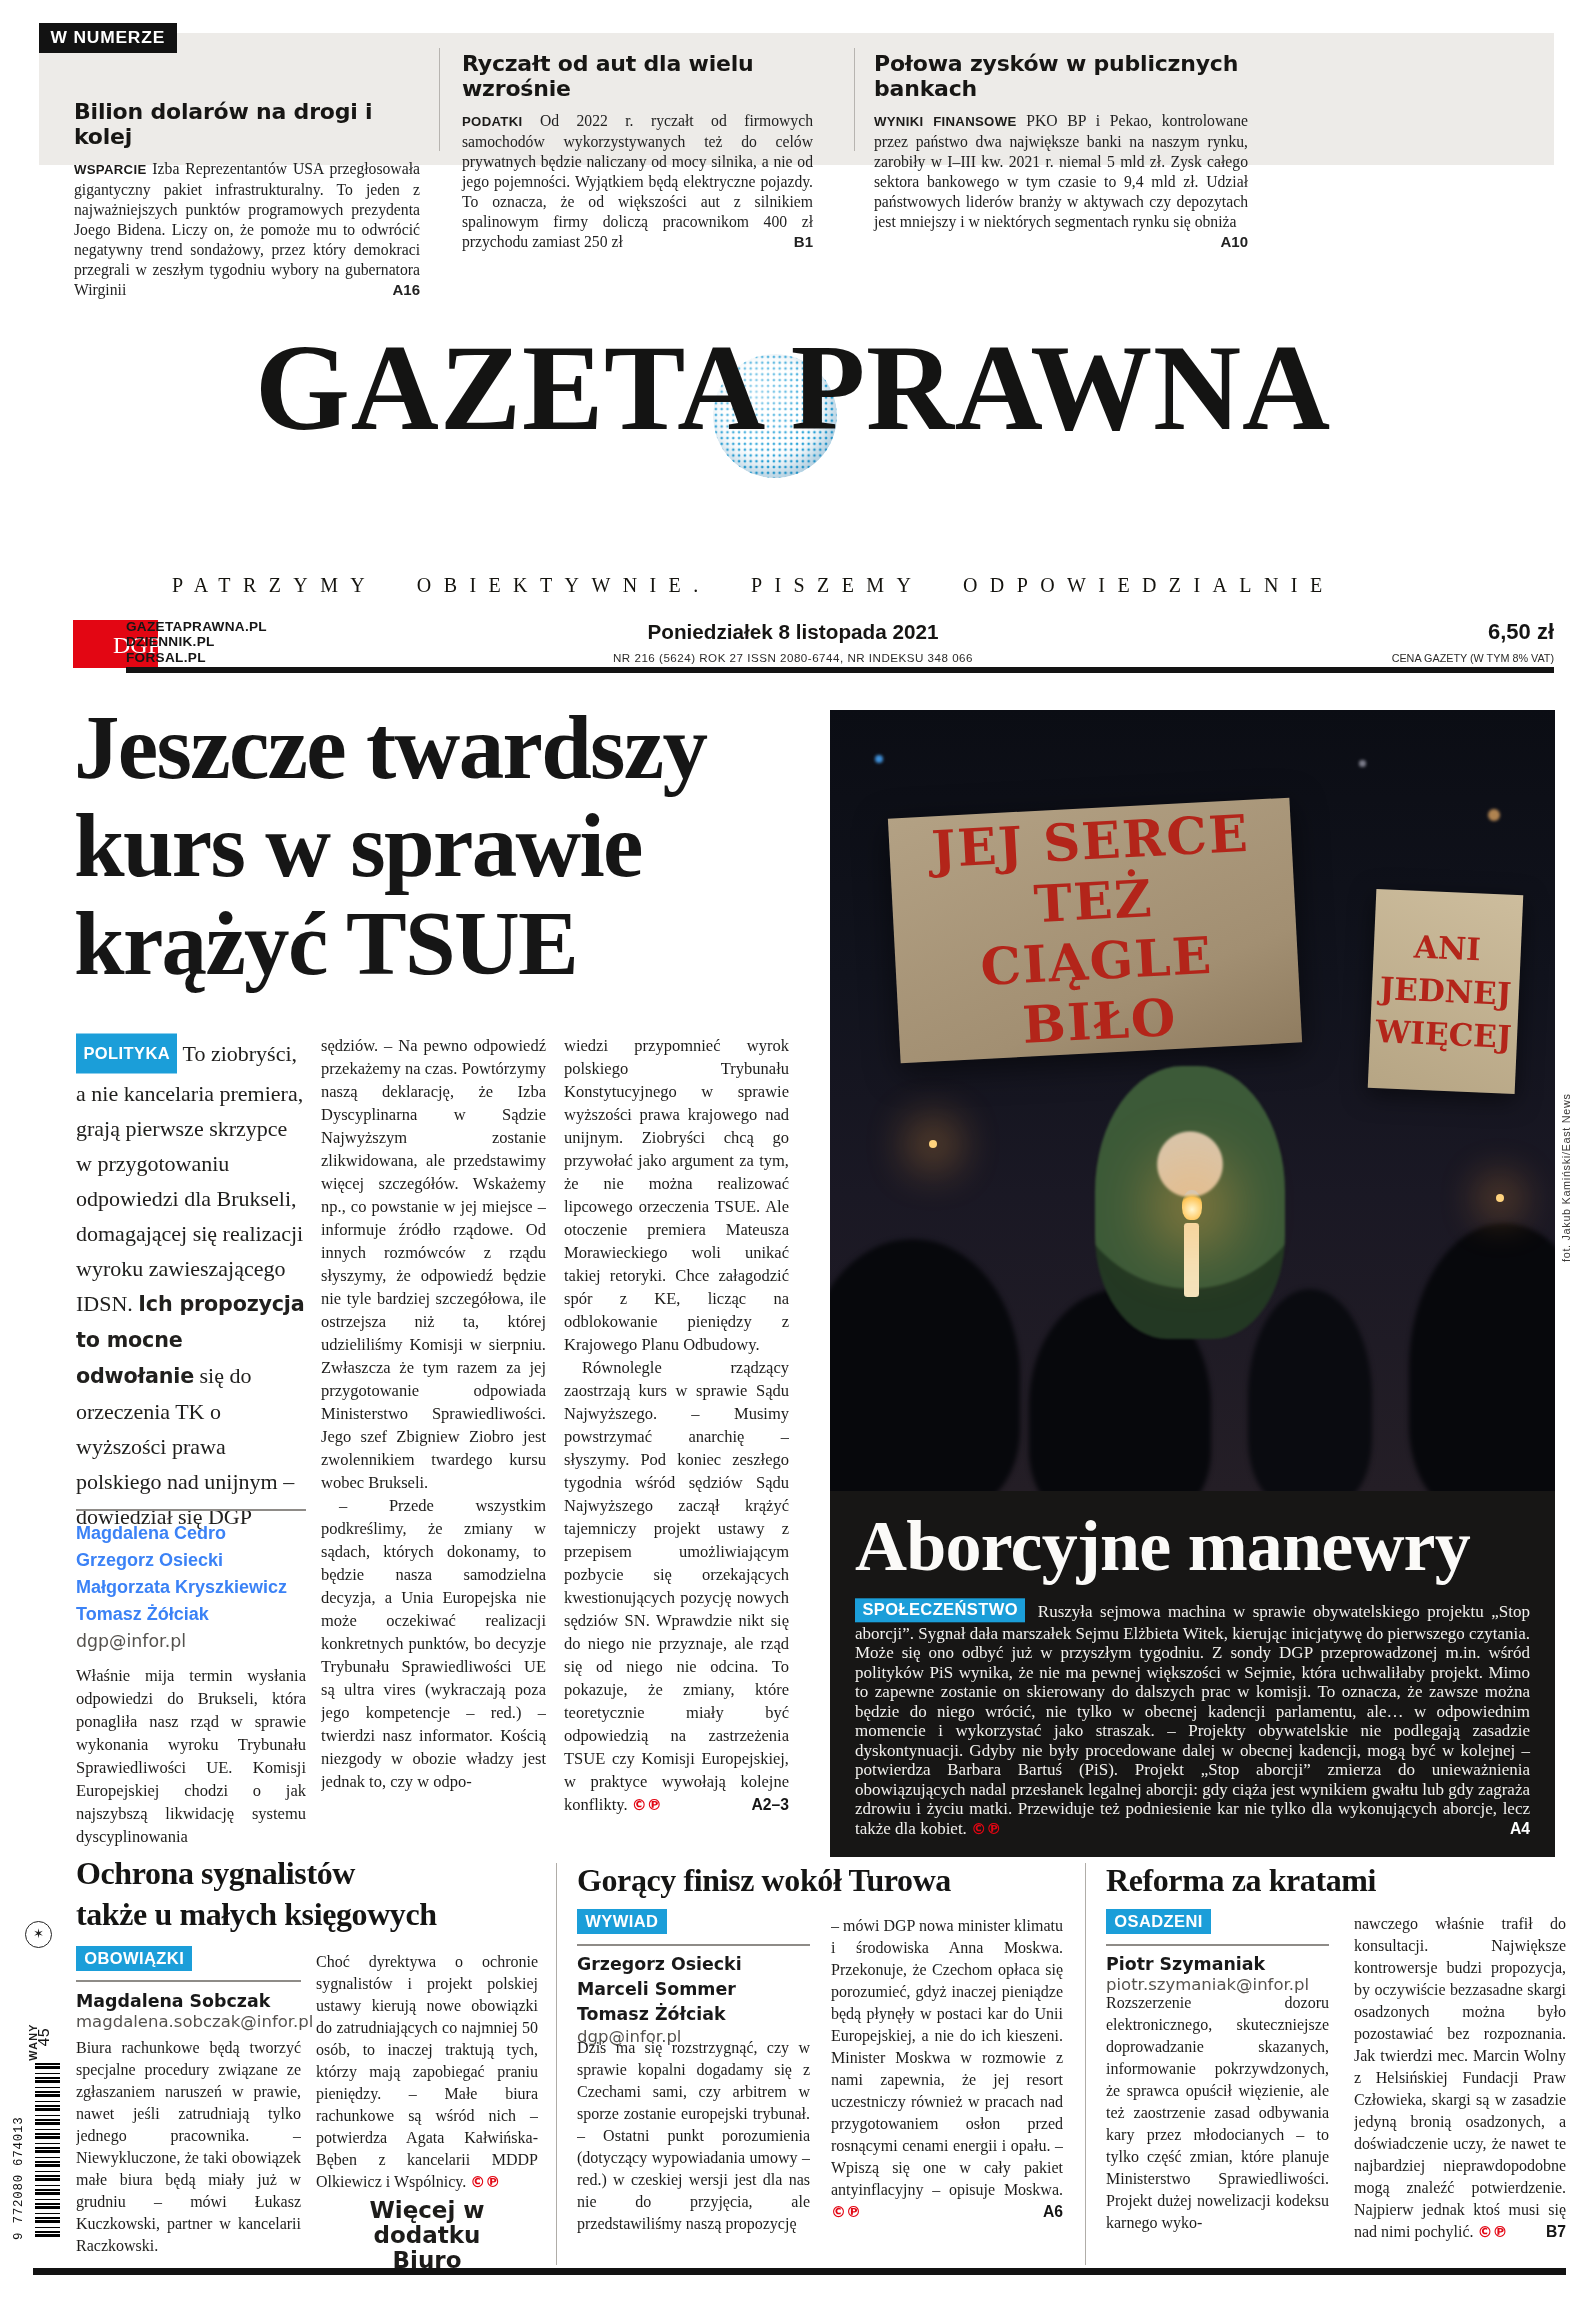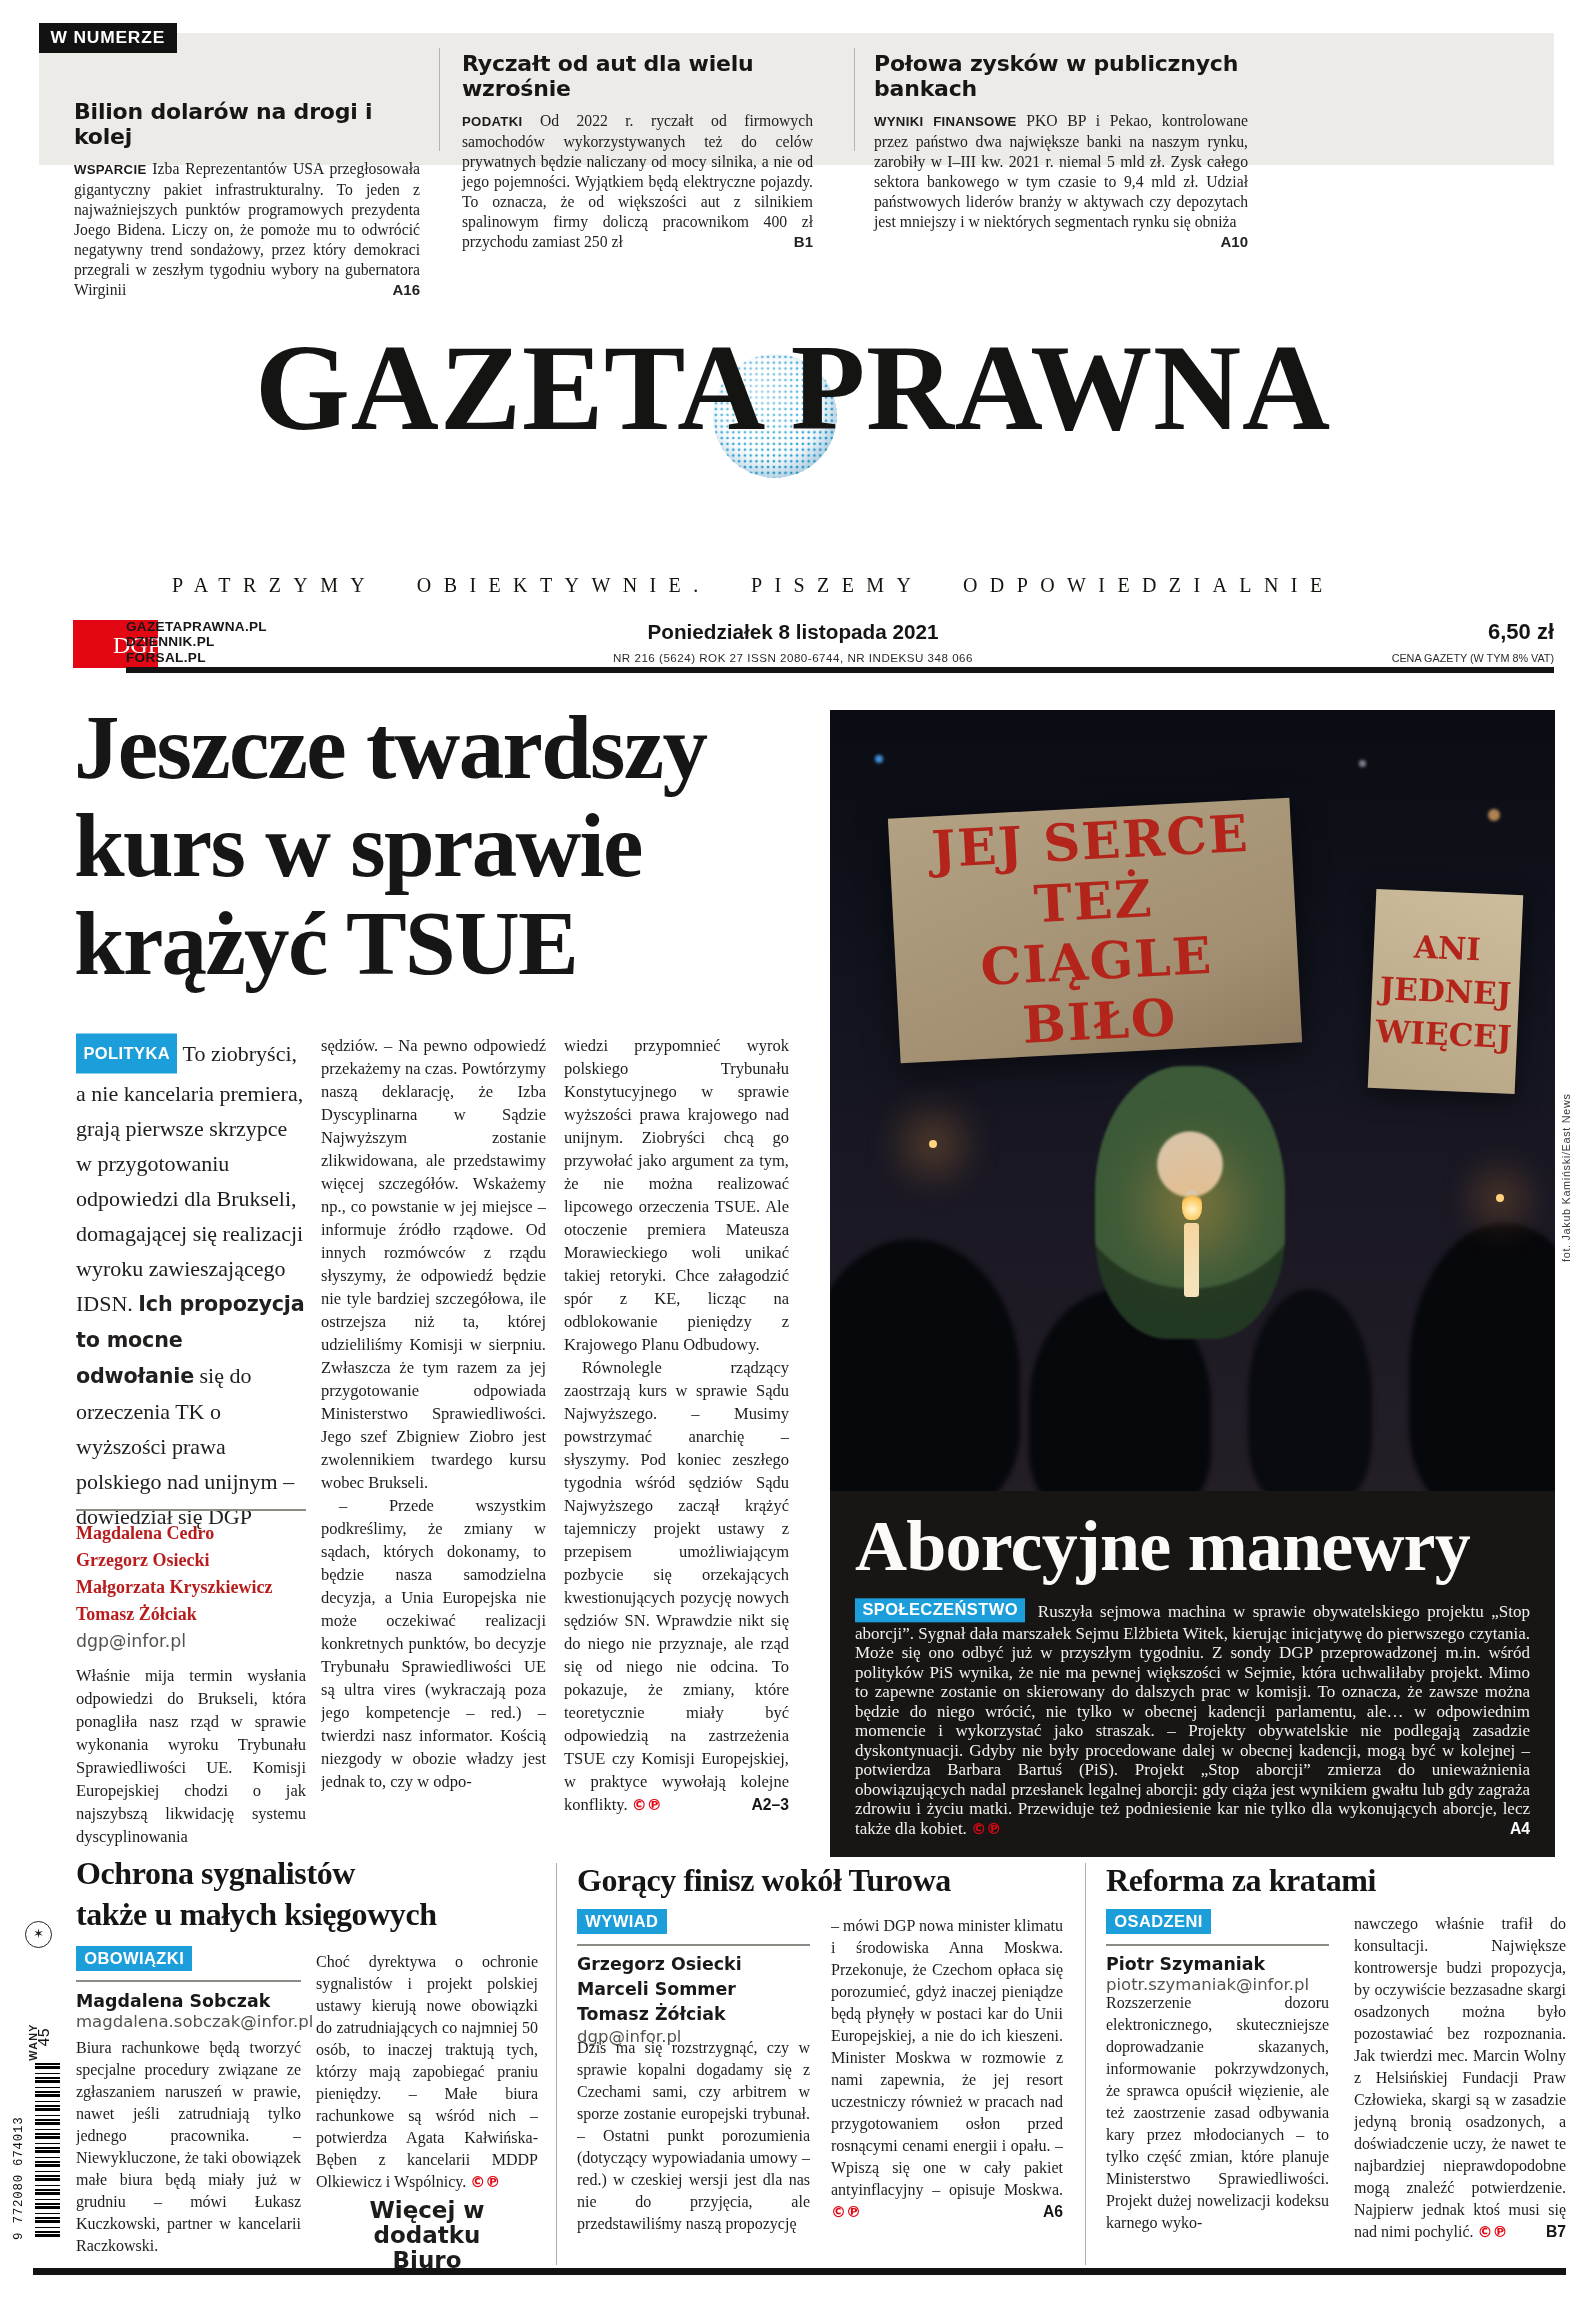--- a/index.html
+++ b/index.html
@@ -62,21 +62,21 @@
      letter-spacing:-1.7px;color:#161616;}
   .chip{display:inline-block;background:#1b9ed9;color:#fff;
      font-family:"Liberation Sans",sans-serif;font-weight:bold;
      padding:1.7px 7.4px 2.5px;letter-spacing:0.4px;}
   #leadintro{position:absolute;left:76px;top:1036px;width:230px;
      font-size:22px;line-height:35px;color:#21201e;}
   #leadintro .chip{font-size:16.5px;transform:translateY(-2.5px);}
   #leadintro b{font-family:"DejaVu Sans",sans-serif;font-size:20.7px;letter-spacing:-0.2px;}
   #bylinerule{position:absolute;left:76px;top:1509px;width:230px;height:1.7px;background:#8e8b87;}
   #bylines{position:absolute;left:76px;top:1520px;width:230px;
-     font-family:Liberation Serif, serif;font-weight:bold;font-size:18px;line-height:27px;color:#b91c1c;}
+     font-family:Liberation Sans, sans-serif;font-weight:bold;font-size:18px;line-height:27px;color:#3b82f6;}
   #leademail{position:absolute;left:76px;top:1631px;font-family:"DejaVu Sans",sans-serif;
      font-size:17.4px;color:#55524e;}
   .bodycol{position:absolute;font-size:16.5px;line-height:23px;text-align:justify;
      color:#1d1c1a;hyphens:auto;}
   .bodycol .p2{text-indent:18px;}
   #leadcol1{left:76px;top:1664px;width:230px;height:187px;overflow:hidden;}
   #leadcol2{left:321px;top:1034px;width:225px;height:819px;overflow:hidden;}
   #leadcol3{left:564px;top:1034px;width:225px;height:819px;overflow:hidden;}
   .endmark{color:#e30613;font-family:"DejaVu Sans",sans-serif;font-weight:bold;font-size:15px;}
   .pageref{float:right;font-family:"Liberation Sans",sans-serif;font-weight:bold;font-size:15.7px;color:#151515;}

